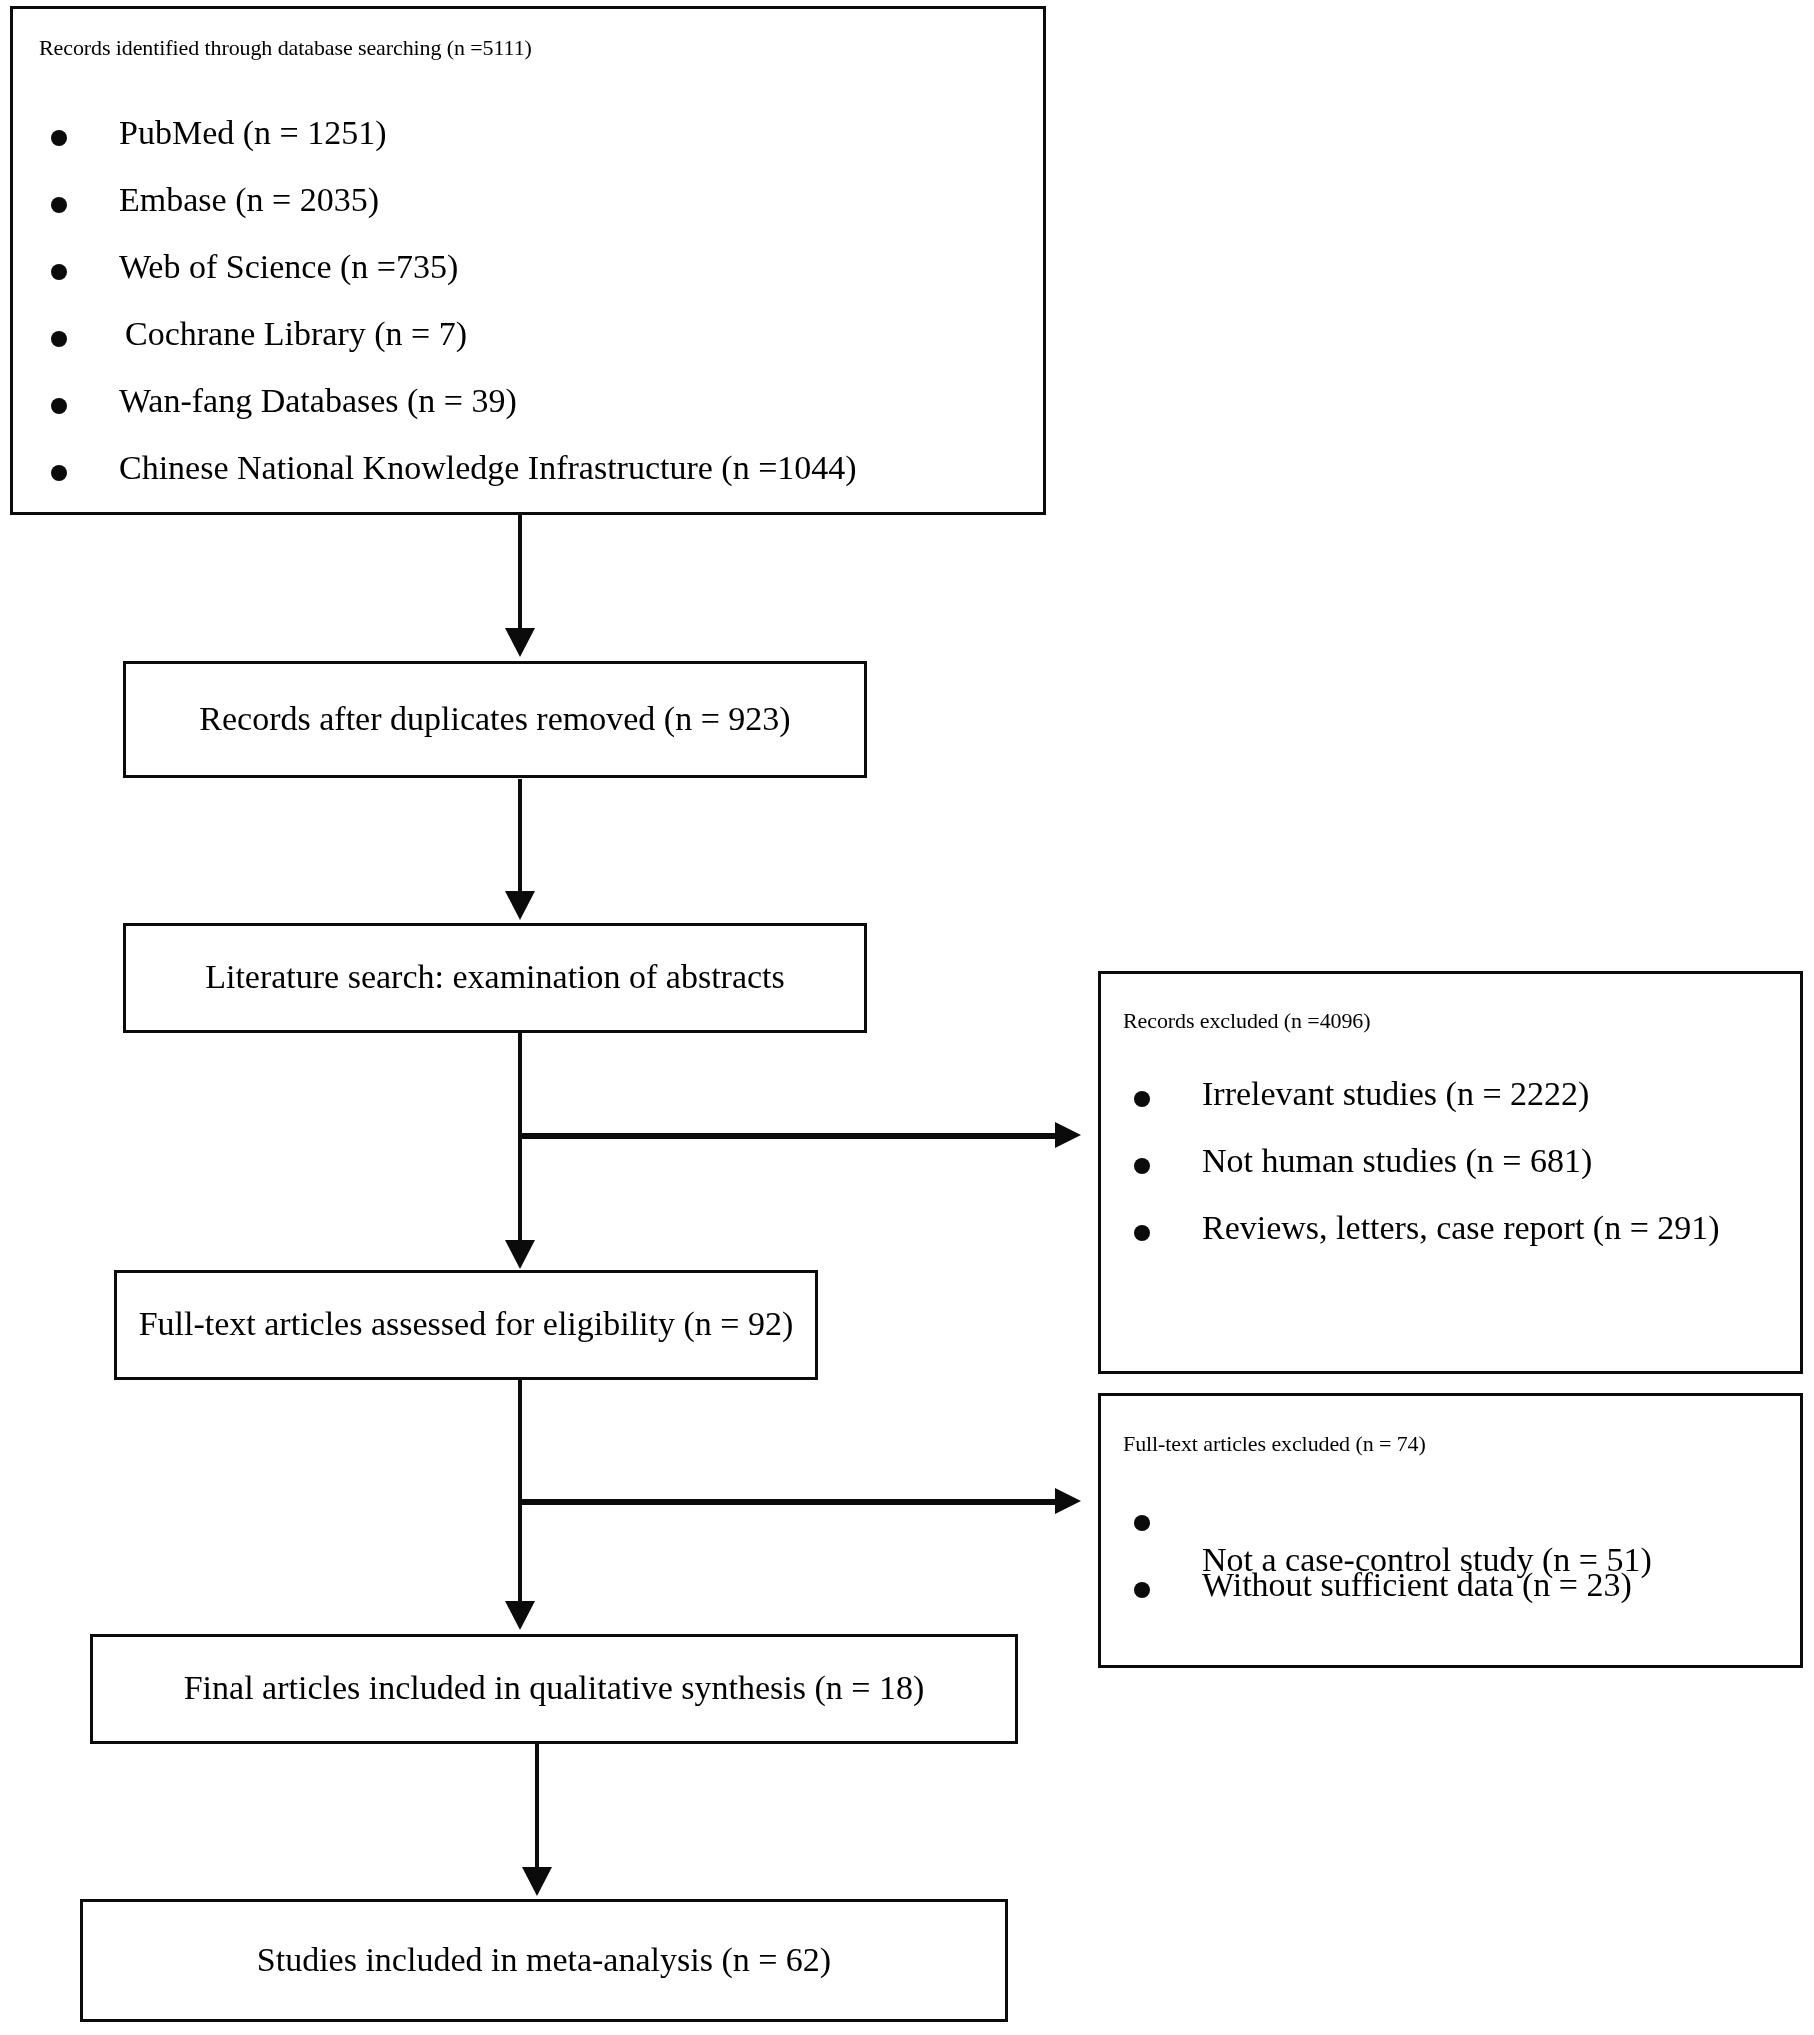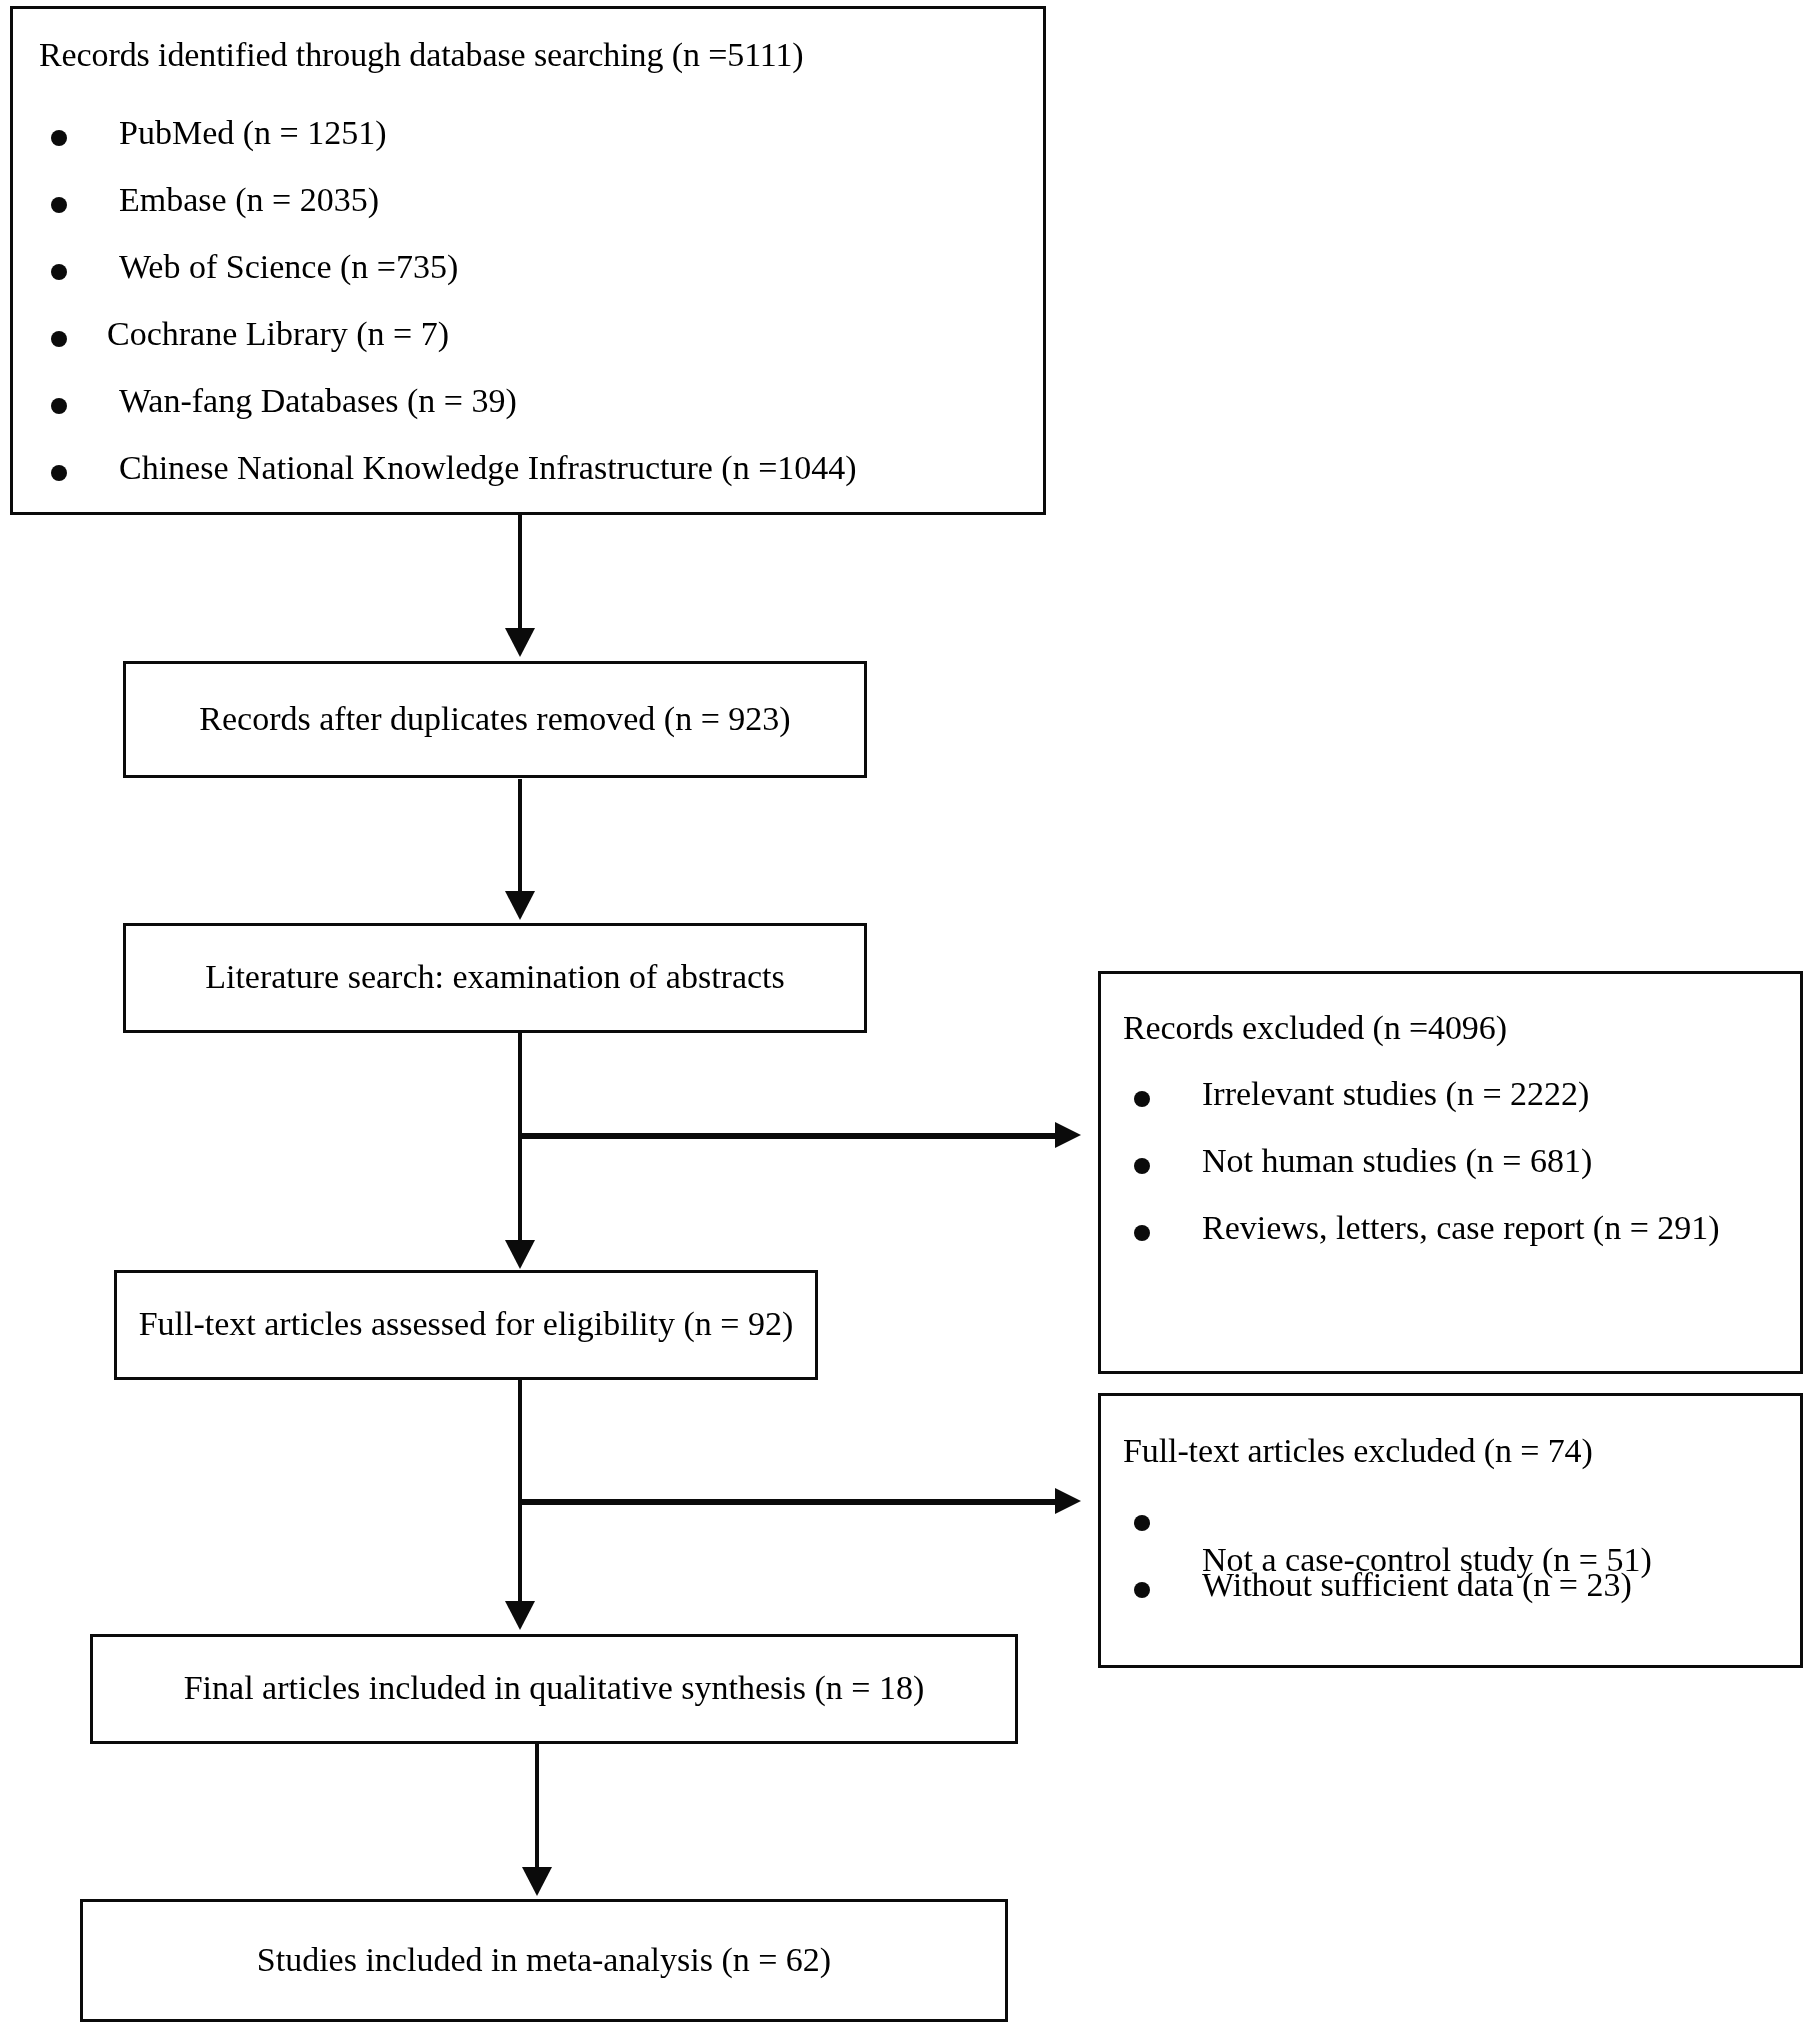--- a/index.html
+++ b/index.html
@@ -19,21 +19,21 @@
 
   .flowbox {
     position: absolute;
     box-sizing: border-box;
     border: 3.6px solid #0b0b0b;
     background: #ffffff;
   }
 
   .boxtitle {
     position: absolute;
-    font-size: 34px;
+    font-size: 22px;
     line-height: 1.12;
     white-space: nowrap;
     letter-spacing: -0.1px;
     text-align: right;
   }
 
   .bullets {
     position: absolute;
     left: 0;
     right: 0;
@@ -115,21 +115,21 @@
         <span class="bullet-text" style="left:106px;">Embase (n = 2035)</span>
       </div>
 
       <div class="bullet-row" style="height:67px;">
         <span class="bullet-dot" style="left:38px;"></span>
         <span class="bullet-text" style="left:106px;">Web of Science (n =735)</span>
       </div>
 
       <div class="bullet-row" style="height:67px;">
         <span class="bullet-dot" style="left:38px;"></span>
-        <span class="bullet-text" style="left:94px;text-align:right;">Cochrane Library (n = 7)</span>
+        <span class="bullet-text" style="left:112px;text-align:right;">Cochrane Library (n = 7)</span>
       </div>
 
       <div class="bullet-row" style="height:67px;text-align:right;">
         <span class="bullet-dot" style="left:38px;"></span>
         <span class="bullet-text" style="left:106px;">Wan-fang Databases (n = 39)</span>
       </div>
 
       <div class="bullet-row" style="height:67px;">
         <span class="bullet-dot" style="left:38px;"></span>
         <span class="bullet-text" style="left:106px;">Chinese National Knowledge Infrastructure (n =1044)</span>

